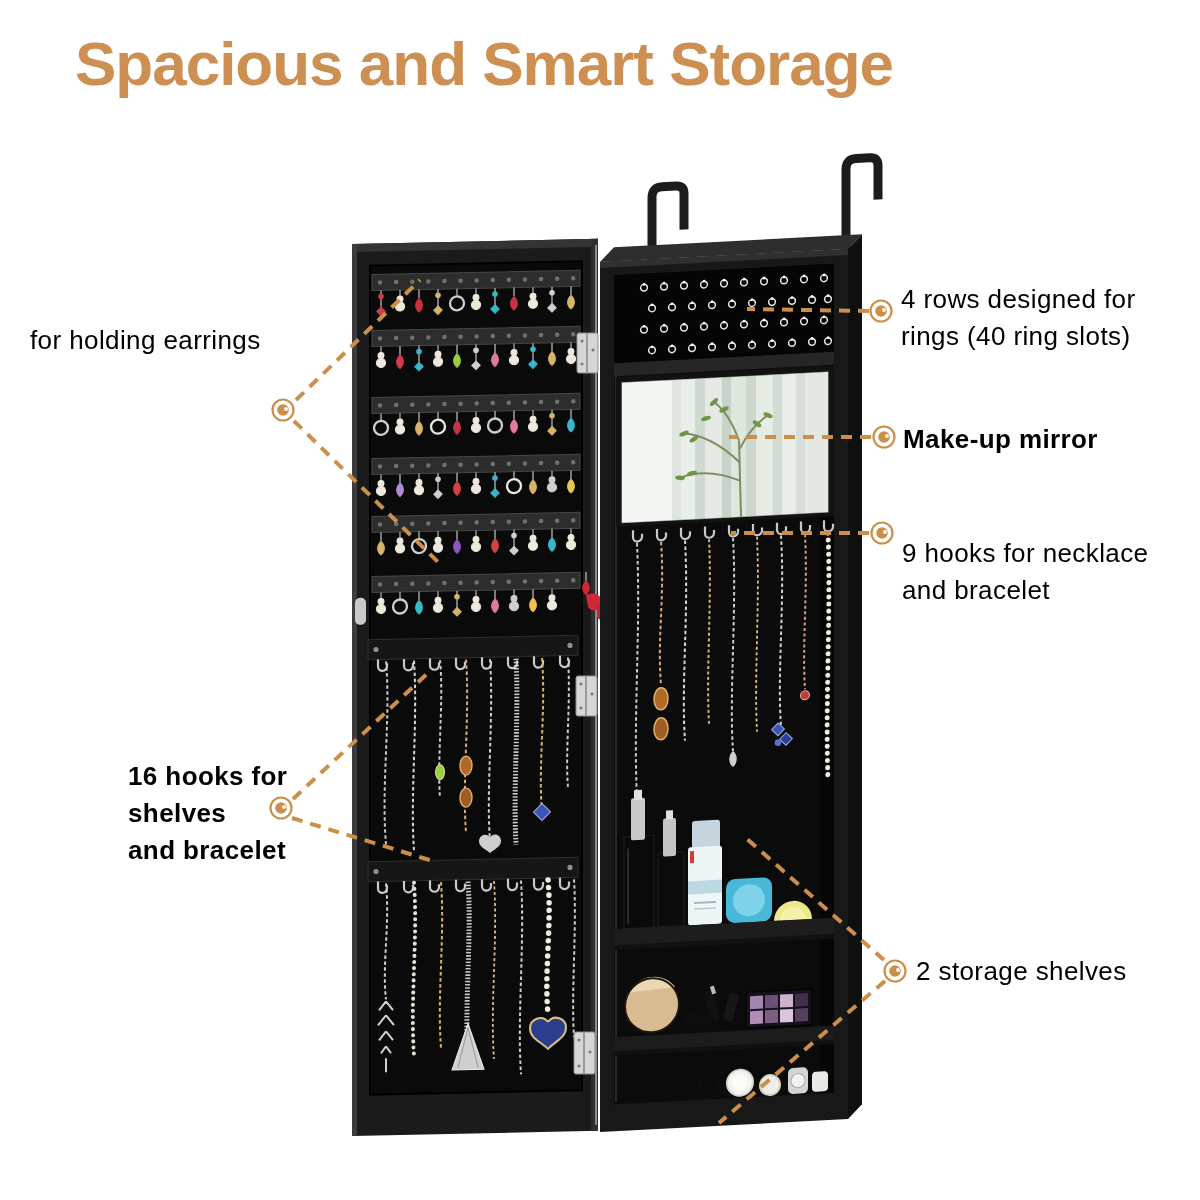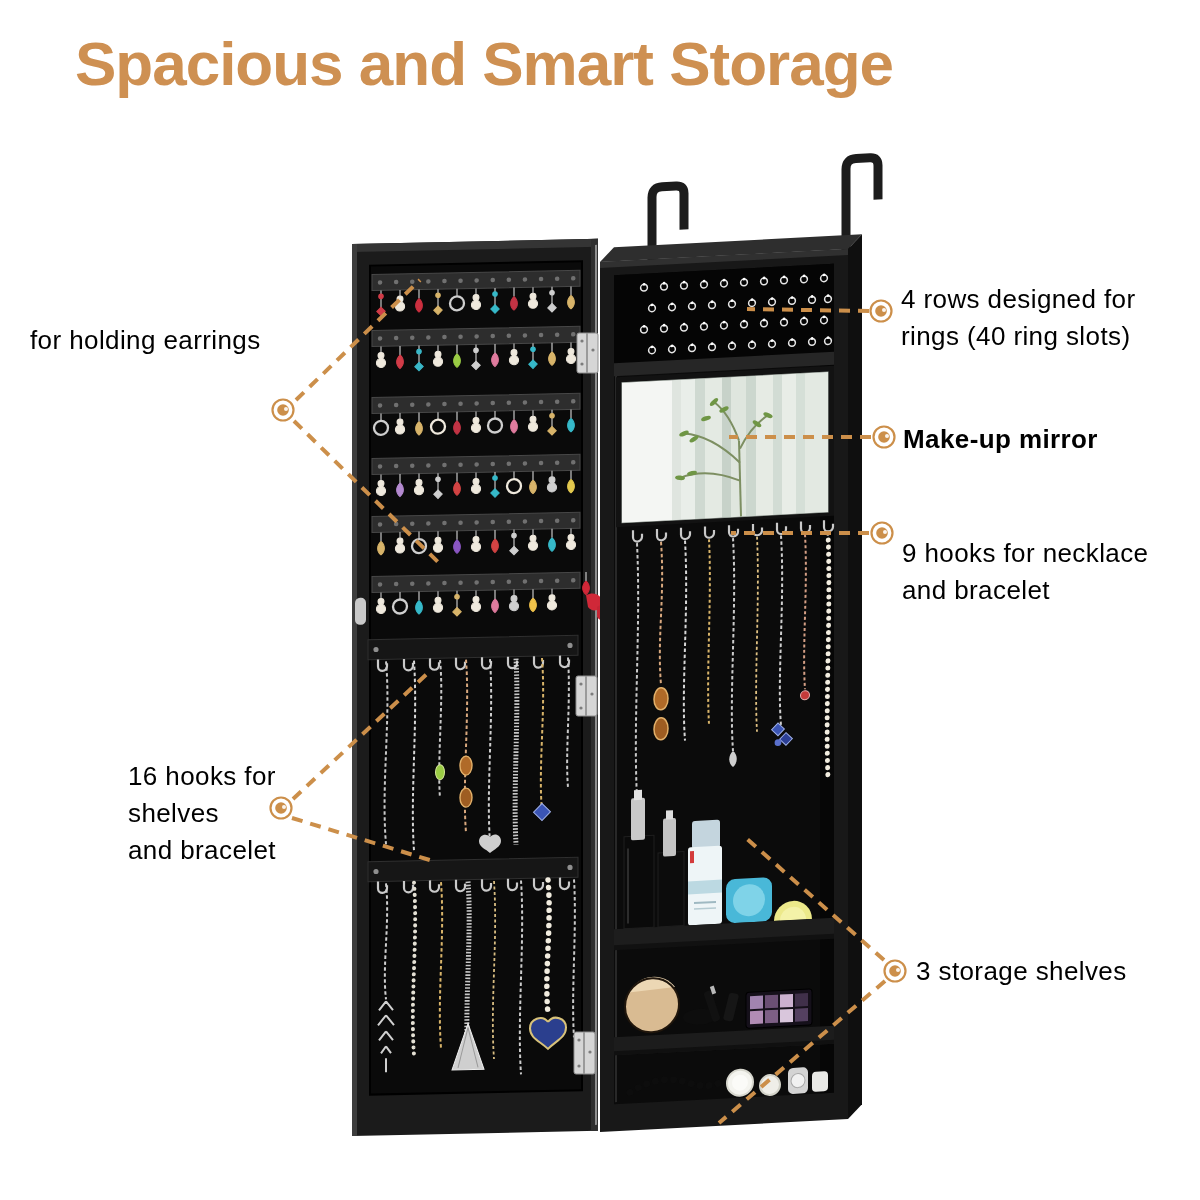--- a/index.html
+++ b/index.html
@@ -3,21 +3,21 @@
 <meta charset="utf-8">
 <style>
   html,body{margin:0;padding:0;background:#ffffff;}
   .stage{position:relative;width:1200px;height:1200px;background:#ffffff;overflow:hidden;
          font-family:"Liberation Sans", sans-serif;}
   .stage svg{position:absolute;left:0;top:0;}
   .title{position:absolute;left:0;top:28px;width:968px;text-align:center;
          font-size:62px;font-weight:700;letter-spacing:-1px;color:#ce9052;}
   .callout{position:absolute;color:#000000;font-size:26px;line-height:37px;letter-spacing:.4px;}
   .co-l1{left:30px;top:322px;}
-  .co-l2{left:128px;top:758px;}
+  .co-l2{left:128px;top:758px;font-weight:bold;}
   .co-r1{left:901px;top:281px;}
   .co-r2{left:903px;top:421px;font-weight:bold;}
   .co-r3{left:902px;top:503px;margin-top:32px;}
   .co-r4{left:916px;top:953px;}
 </style>
 </head>
 <body>
 
 <div class="stage">
 
@@ -512,16 +512,16 @@
 <div class="callout co-r2">
   <div>Make-up mirror</div>
 </div>
 
 <div class="callout co-r3">
   <div>9 hooks for necklace</div>
   <div>and bracelet</div>
 </div>
 
 <div class="callout co-r4">
-  <div>3 storage shelves</div>
+  <div>2 storage shelves</div>
 </div>
 
 </div>
 
 </body></html>

